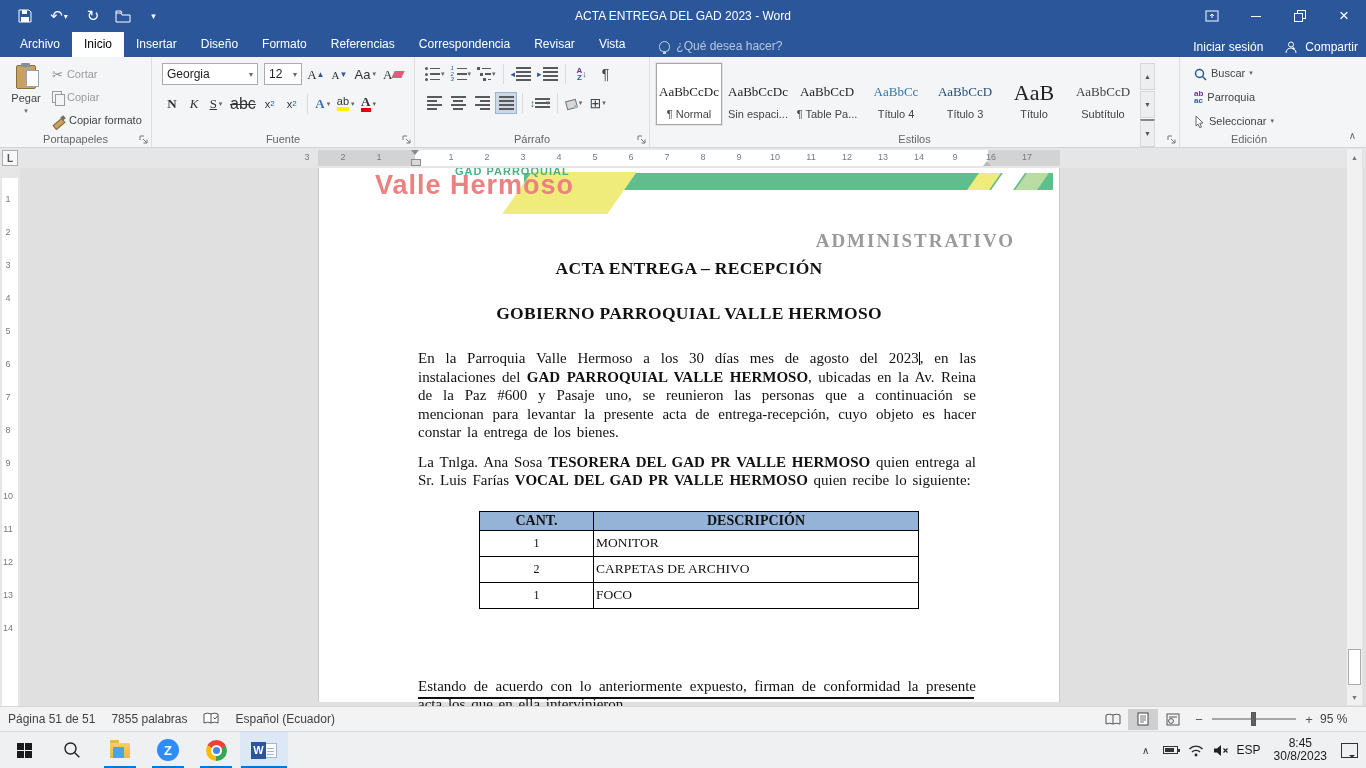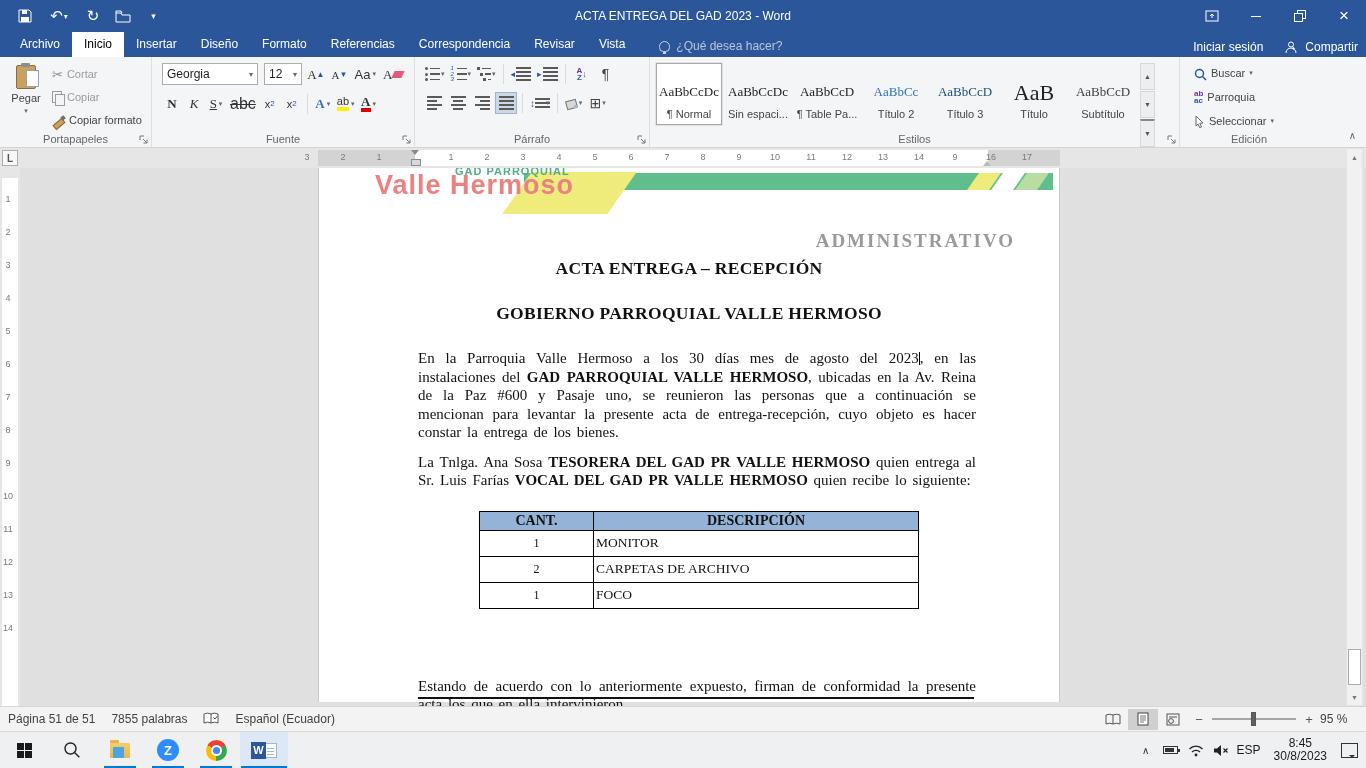--- a/index.html
+++ b/index.html
@@ -520,21 +520,21 @@
         <div class="scard">
           <div class="prev" style="color: rgb(34, 34, 34);">AaBbCcDc</div>
           <div class="sname">Sin espaci...</div>
         </div>
         <div class="scard">
           <div class="prev" style="color: rgb(34, 34, 34);">AaBbCcD</div>
           <div class="sname">¶ Table Pa...</div>
         </div>
         <div class="scard">
           <div class="prev" style="color: rgb(46, 116, 181);">AaBbCc</div>
-          <div class="sname">Título 2</div>
+          <div class="sname">Título 4</div>
         </div>
         <div class="scard">
           <div class="prev" style="color: rgb(31, 77, 120);">AaBbCcD</div>
           <div class="sname">Título 3</div>
         </div>
         <div class="scard">
           <div class="prev big" style="color: rgb(34, 34, 34);">AaB</div>
           <div class="sname">Título</div>
         </div>
         <div class="scard">

